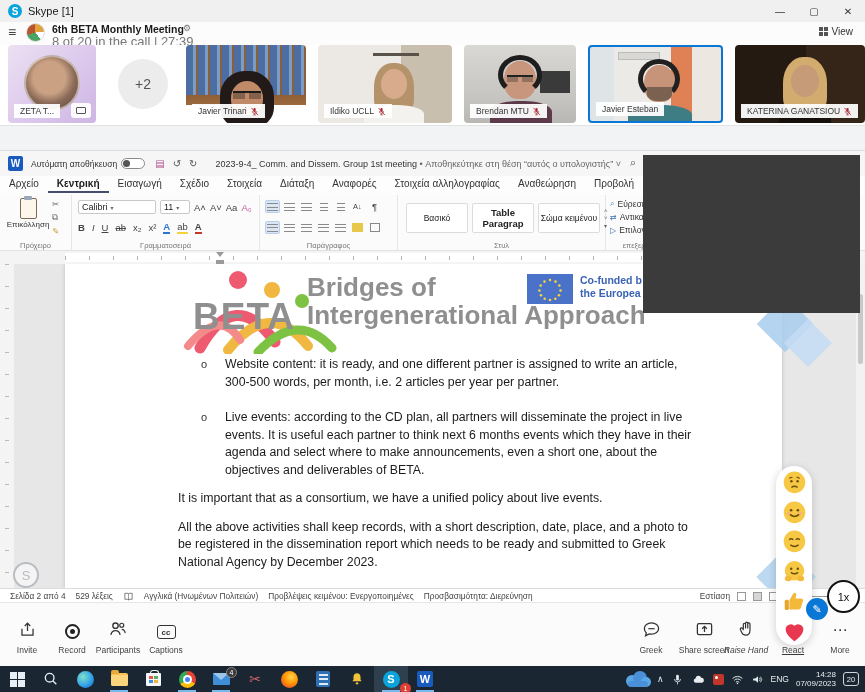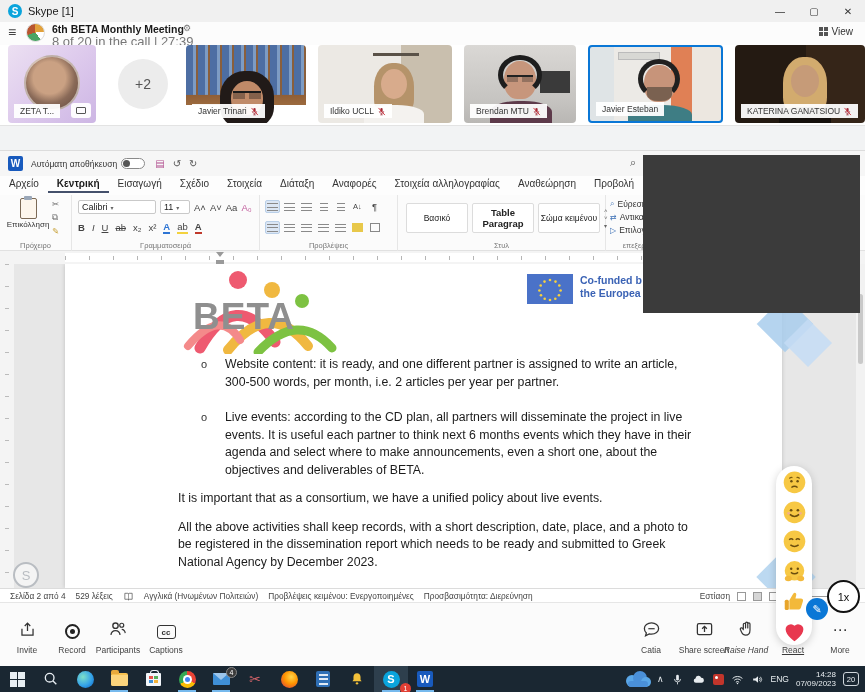--- a/index.html
+++ b/index.html
@@ -442,20 +442,24 @@
 
   <div class="word">
 
     <div class="w-titlebar">
       <div class="w-ico">W</div>
       <span class="w-autosave">Αυτόματη αποθήκευση</span>
       <div class="w-toggle"></div>
       <span class="w-save">▤</span>
       <span class="w-undo">↺</span>
       <span class="w-redo">↻</span>
+      <span class="w-doctitle">
+        <span>2023-9-4_ Comm. and Dissem. Group 1st meeting</span>
+        <span class="suffix">• Αποθηκεύτηκε στη θέση “αυτός ο υπολογιστής” ˅</span>
+      </span>
       <span class="w-search-ico">⌕</span>
     </div>
 
     <div class="w-tabs">
       <span class="w-tab">Αρχείο</span>
       <span class="w-tab active">Κεντρική</span>
       <span class="w-tab">Εισαγωγή</span>
       <span class="w-tab">Σχέδιο</span>
       <span class="w-tab">Στοιχεία</span>
       <span class="w-tab">Διάταξη</span>
@@ -550,21 +554,21 @@
           <span class="cell">
               <span class="lines3"></span>
             </span>
           <span class="cell">
               <span class="lines3" style="background:#e8c84a;height:9px;"></span>
             </span>
           <span class="cell">
               <span style="width:10px;height:9px;border:1px solid #888;"></span>
             </span>
         </div>
-        <div class="rg-label">Προβλέψεις</div>
+        <div class="rg-label">Παράγραφος</div>
       </div>
 
       <div class="rg" style="left:398px;width:208px;">
         <div class="fx-row" style="left:8px;top:8px;gap:4px;">
           <span class="style-chip">Βασικό</span>
           <span class="style-chip tp">Table Paragrap</span>
           <span class="style-chip">Σώμα κειμένου</span>
           <span style="display:flex;flex-direction:column;gap:1px;font-size:6px;color:#666;">
               <span>˄</span>
               <span>˅</span>
@@ -608,20 +612,24 @@
         <svg class="beta-fig" width="170" height="86" viewBox="0 0 170 86">
           <circle cx="58" cy="12" r="9" fill="#ee5a70"></circle>
           <circle cx="92" cy="22" r="8" fill="#f0b840"></circle>
           <circle cx="122" cy="33" r="7" fill="#7dc242"></circle>
           <path d="M20 80 Q55 18 95 74" stroke="#ee5a70" stroke-width="11" fill="none" stroke-linecap="round"></path>
           <path d="M48 82 Q90 30 128 78" stroke="#f0b840" stroke-width="10" fill="none" stroke-linecap="round"></path>
           <path d="M78 84 Q118 42 152 80" stroke="#7dc242" stroke-width="9" fill="none" stroke-linecap="round"></path>
           <path d="M8 78 Q40 40 60 72" stroke="#f48a8a" stroke-width="8" fill="none" stroke-linecap="round"></path>
         </svg>
         <div class="beta-word">BETA</div>
+        <div class="brand">
+          <div class="b1">Bridges of</div>
+          <div class="b2">Intergenerational Approach</div>
+        </div>
 
         <div class="eu-logo">
           <div class="eu-flag">
             <svg width="46" height="30" viewBox="0 0 46 30">
               <g fill="#f7d13e">
                 <circle cx="23" cy="6" r="1.3"></circle>
                   <circle cx="28.5" cy="7.6" r="1.3"></circle>
                   <circle cx="32.3" cy="11.5" r="1.3"></circle>
                 <circle cx="33.6" cy="16.5" r="1.3"></circle>
                   <circle cx="32" cy="21.3" r="1.3"></circle>
@@ -761,21 +769,21 @@
         </div>
       <div class="lb">Captions</div>
     </div>
 
     <div class="cb-item" style="left:619px;">
       <div class="ic">
           <svg width="19" height="19">
             <use href="#sym-chat"></use>
           </svg>
         </div>
-      <div class="lb">Catia</div>
+      <div class="lb">Greek</div>
     </div>
     <div class="cb-item" style="left:672px;">
       <div class="ic">
           <svg width="19" height="19">
             <use href="#sym-sharescr"></use>
           </svg>
         </div>
       <div class="lb">Share screen</div>
     </div>
     <div class="cb-item" style="left:714px;font-style:italic;">

